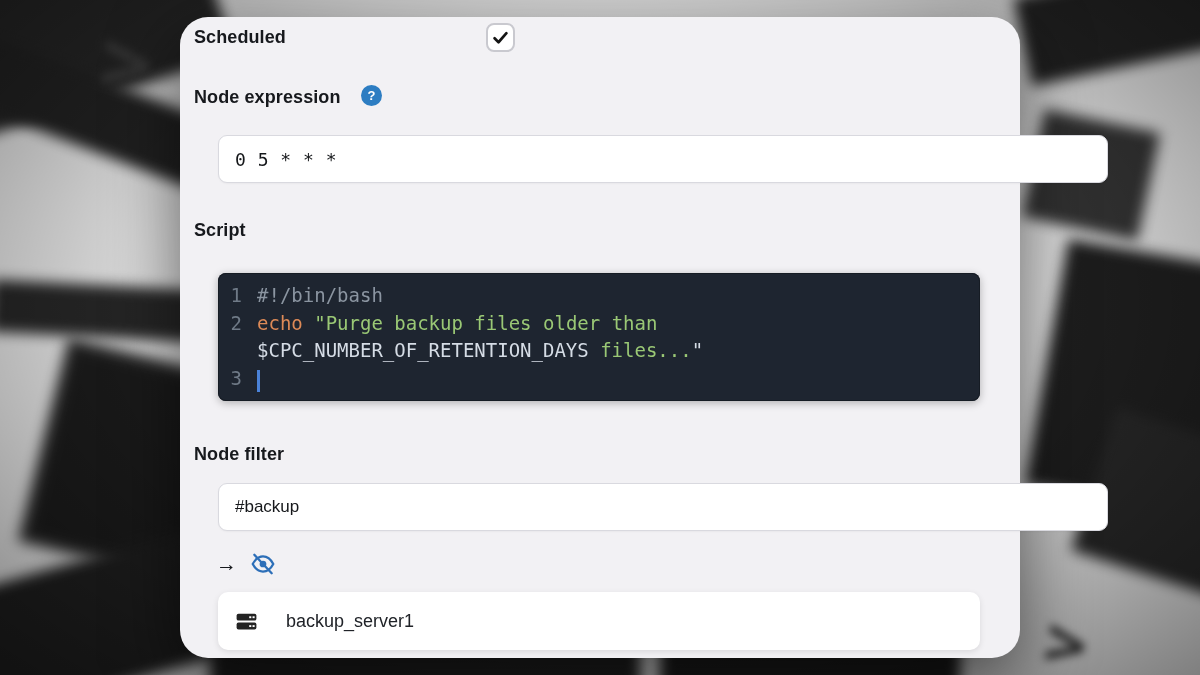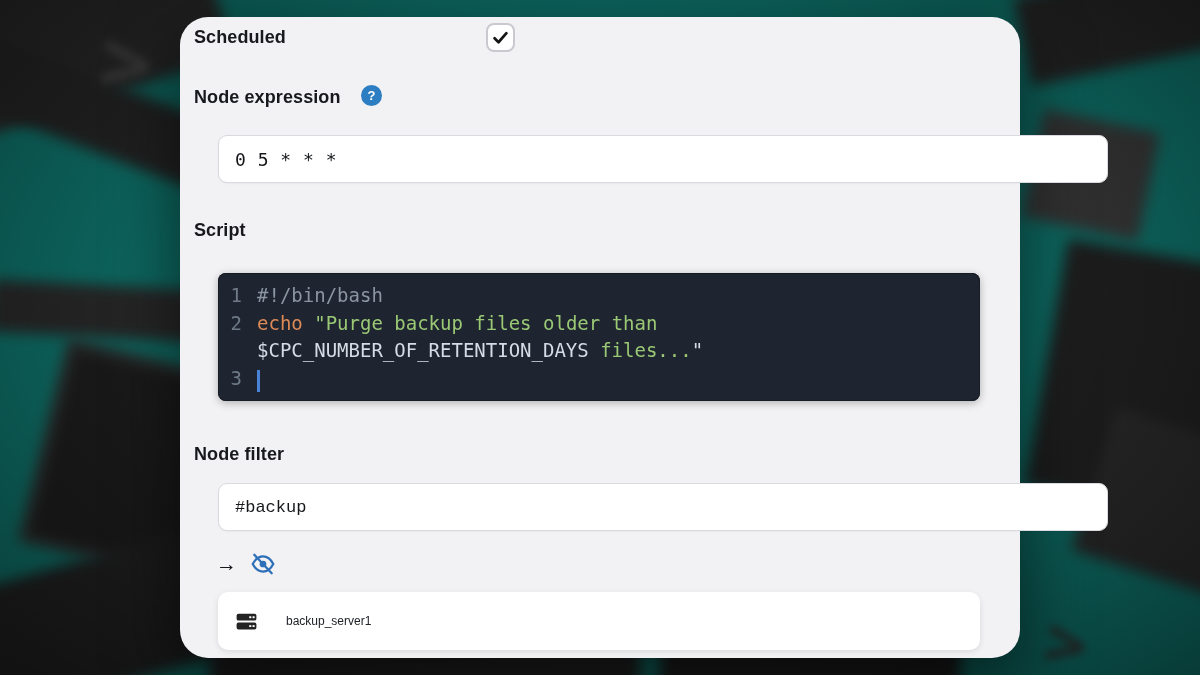--- a/index.html
+++ b/index.html
@@ -1,18 +1,18 @@
 <!DOCTYPE html>
 <html><head>
 <meta charset="utf-8">
 <style>
   * { margin:0; padding:0; box-sizing:border-box; }
   html,body { width:1200px; height:675px; background:#0d0d0d; overflow:hidden;
               font-family:"Liberation Sans", sans-serif; }
-  .stage { position:relative; width:1200px; height:675px; background:#0f766e; overflow:hidden; }
+  .stage { position:relative; width:1200px; height:675px; background:#ffffff; overflow:hidden; }
 
   
   .bg { position:absolute; inset:0; overflow:hidden; }
   .bg .shape { position:absolute; filter:blur(7px); }
   .bg .glyph { position:absolute; filter:blur(5px); color:#474747; font-weight:700;
                font-family:"DejaVu Sans Mono", monospace; line-height:1; }
   .vignette { position:absolute; inset:0;
               background:radial-gradient(ellipse at 50% 45%, rgba(0,0,0,0) 35%, rgba(0,0,0,0.5) 100%); }
 
   
@@ -33,21 +33,21 @@
                 border-radius:50%; background:#2d7dc2; color:#ffffff; font-size:13px;
                 font-weight:700; display:flex; align-items:center; justify-content:center;
                 cursor:pointer; }
 
   
   .text-input { position:absolute; left:38px; width:890px; height:48px;
                 background:#ffffff; border:1.5px solid #d9d9df; border-radius:9px;
                 padding:0 16px; font-size:17px; color:#15171a; outline:none;
                 box-shadow:0 1px 2px rgba(0,0,0,0.04); }
   .text-input.mono { font-family:"DejaVu Sans Mono", monospace; font-size:18px; letter-spacing:0.5px; }
-  .text-input.sans { font-family:Liberation Mono, monospace; }
+  .text-input.sans { font-family:Liberation Sans, sans-serif; }
 
   
   .editor { position:absolute; left:38px; top:256px; width:762px; min-height:126px;
             background:#1e2530; border-radius:8px; padding:9px 14px 9px 0;
             font-family:"DejaVu Sans Mono", monospace; font-size:19px; line-height:27.5px;
             box-shadow:0 2px 8px rgba(0,0,0,0.28), inset 0 0 0 1px #161c24; cursor:text; }
   .code-line { display:flex; align-items:flex-start; }
   .code-line .ln { flex:0 0 24px; text-align:right; color:#6f7a87; user-select:none; }
   .code-line .code { margin-left:15px; white-space:pre-wrap; word-break:break-word; flex:1; min-height:27.5px; }
   .tok-comment { color:#8b95a1; }
@@ -64,21 +64,21 @@
   .found-text { font-size:17.5px; color:#1a1d22; }
   .eye-btn { width:27px; height:27px; display:flex; align-items:center; justify-content:center;
              cursor:pointer; margin-left:3px; }
 
   
   .node-panel { position:absolute; left:38px; top:575px; width:762px; height:58px;
                 background:#ffffff; border-radius:10px;
                 box-shadow:0 2px 6px rgba(0,0,0,0.10);
                 display:grid; grid-template-columns:1fr 1fr; align-items:center; }
   .node-item { display:flex; align-items:center; gap:27px; padding-left:16px; }
-  .node-name { font-size:12px; color:#202328; }
+  .node-name { font-size:18px; color:#202328; }
 </style>
 </head>
 <body>
 
 <div class="stage">
 
   <div class="bg">
     <div class="shape" style="left:-50px;top:-40px;width:270px;height:140px;background:#2a2a2a;transform:rotate(-18deg);"></div>
     <div class="shape" style="left:-40px;top:85px;width:300px;height:70px;background:#262626;transform:rotate(21deg);"></div>
     <div class="glyph" style="left:100px;top:18px;font-size:88px;transform:rotate(7deg);">&gt;</div>

